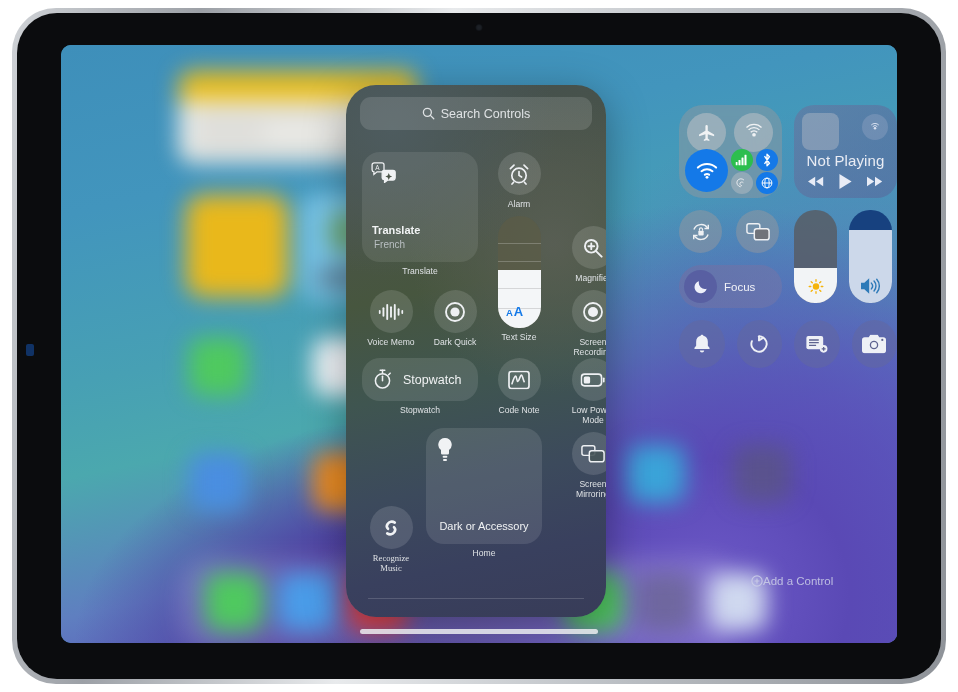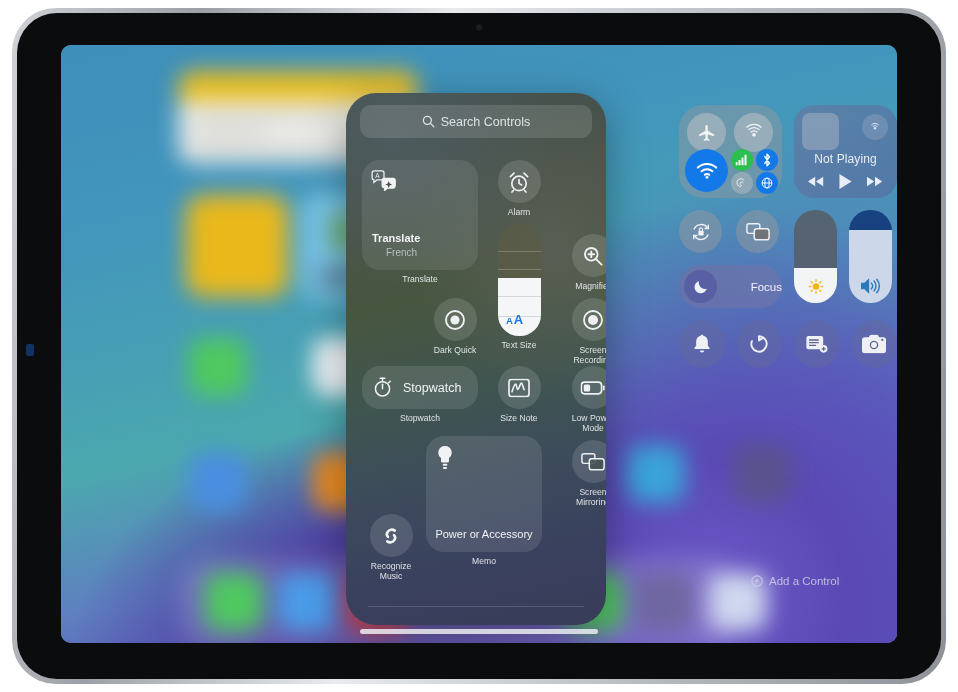--- a/index.html
+++ b/index.html
@@ -117,35 +117,35 @@
   .ci { position:absolute; left:50%; top:50%; transform:translate(-50%,-50%); }
 
   
   #now-playing-module {
     width:103px; height:93px; position:relative; padding:8px;
     background: linear-gradient(135deg, rgba(104,116,158,0.62) 0%, rgba(86,104,156,0.60) 100%);
     border-radius:20px;
   }
   #np-artwork { width:37px;height:37px;border-radius:8px;background:rgba(185,190,200,0.42); }
   #np-airplay { position:absolute; right:9px; top:9px; width:26px;height:26px;border-radius:50%; background:rgba(170,180,205,0.30); }
-  #np-title { position:absolute; left:0; right:0; top:47px; text-align:center; color:#e9ecf4; font-size:12px; letter-spacing:.1px; }
+  #np-title { position:absolute; left:0; right:0; top:47px; text-align:center; color:#e9ecf4; font-size:15px; letter-spacing:.1px; }
   #np-controls { position:absolute; left:0; right:0; bottom:9px; display:flex; justify-content:space-around; align-items:center; padding:0 7px;}
 
   
   .round-btn {
     width:43px;height:43px;border-radius:50%;
     background: rgba(150,152,158,0.50);
     position:relative;
   }
 
   
   #focus-module {
     width:103px;height:43px;border-radius:22px;
     background: linear-gradient(100deg, rgba(108,112,166,0.70), rgba(112,118,170,0.62));
-    display:flex;align-items:center;padding-left:5px; gap:7px;justify-content:space-between;
+    display:flex;align-items:center;padding-left:5px; gap:7px;
   }
   #focus-icon-circle { width:33px;height:33px;border-radius:50%;background:rgba(86,92,160,0.85);position:relative; }
   #focus-label { color:#f1f2f7; font-size:11.5px; }
 
   
   .vslider { width:43px; height:93px; border-radius:21px; overflow:hidden; position:relative; }
   .vslider .track { position:absolute; inset:0; }
   .vslider .fill  { position:absolute; left:0; right:0; bottom:0; }
   .vslider .knobicon { position:absolute; left:50%; bottom:8px; transform:translateX(-50%); }
   #brightness-slider .track { background: rgba(88,90,96,0.80); }
@@ -157,37 +157,36 @@
   #cc-extra-row { display:flex; gap:12px; margin-top:12px; }
   .extra-btn {
     width:48px;height:48px;border-radius:50%;
     background: rgba(98,104,160,0.55);
     position:relative;
   }
 
   
   #add-a-control {
     position: absolute; left: 690px; top: 530px;
-    display:flex; align-items:center; gap:6px;
+    display:flex; align-items:center; 
     color:#cdd0e8; font-size:11.5px; opacity:.85;
   }
 
   
   #controls-panel {
     position: absolute; left: 285px; top: 40px;
     width: 260px; height: 532px;
     border-radius: 30px;
     overflow: hidden;
     background:
       radial-gradient(ellipse 90% 40% at 18% 8%, rgba(78,92,96,.95), rgba(70,84,88,0) 70%),
       radial-gradient(ellipse 80% 40% at 80% 30%, rgba(92,96,88,.80), rgba(92,96,88,0) 70%),
       linear-gradient(168deg, #44504f 0%, #4a5448 22%, #47563f 38%, #3f5550 55%, #3c4a5c 72%, #39405e 86%, #383c58 100%);
     box-shadow: 0 10px 40px rgba(0,0,0,.35);
     padding: 12px 14px 0 14px;
-    margin-top: 8px;
   }
   #search-controls {
     height: 33px; border-radius: 11px;
     background: rgba(255,255,255,0.13);
     display:flex; align-items:center; justify-content:center; gap:6px;
     color:#dfe2e4; font-size:12.5px;
   }
 
   .grid { position:relative; margin-top:12px; }
   .cell { position:absolute; }
@@ -215,21 +214,21 @@
   #textsize-control .ts-line.dark { background:rgba(120,120,120,0.25); }
   #textsize-aa { position:absolute; left:50%; bottom:9px; transform:translateX(-50%); color:#1479e8; font-weight:bold; }
 
   
   #translate-widget {
     width:116px; height:110px; border-radius:18px;
     background: rgba(255,255,255,0.09);
     position:relative; padding:9px;
   }
   #translate-title { position:absolute; left:10px; bottom:26px; color:#f2f4f5; font-size:11px; font-weight:bold; }
-  #translate-sub   { position:absolute; left:24px; bottom:12px; color:#b9bfc2; font-size:10px; }
+  #translate-sub   { position:absolute; left:12px; bottom:12px; color:#b9bfc2; font-size:10px; }
 
   
   #stopwatch-widget {
     width:116px;height:43px;border-radius:18px;
     background: rgba(255,255,255,0.11);
     display:flex;align-items:center;gap:9px;padding-left:9px;
   }
   #stopwatch-text { color:#f0f2f3; font-size:12.5px; }
 
   
@@ -557,20 +556,36 @@
               <svg width="23" height="23" viewBox="0 0 24 24" fill="none" stroke="#eef0f3" stroke-width="2" stroke-linecap="round">
                 <circle cx="10.2" cy="10.2" r="6.6"></circle>
                     <path d="M15.2 15.2 21 21"></path>
                 <path d="M10.2 7.2v6M7.2 10.2h6"></path>
               </svg>
             </span>
           </div>
           <div class="ctl-label">Magnifier</div>
         </div>
 
+        <div class="cell" style="left:2px;top:148px;width:58px;">
+          <div class="ctl-circle">
+            <span class="ci">
+              <svg width="25" height="17" viewBox="0 0 26 18" fill="#eef0f3">
+                <rect x="0" y="7" width="2" height="4" rx="1"></rect>
+                <rect x="4" y="4" width="2" height="10" rx="1"></rect>
+                <rect x="8" y="0.5" width="2" height="17" rx="1"></rect>
+                <rect x="12" y="3" width="2" height="12" rx="1"></rect>
+                <rect x="16" y="0.5" width="2" height="17" rx="1"></rect>
+                <rect x="20" y="5" width="2" height="8" rx="1"></rect>
+                <rect x="24" y="7" width="2" height="4" rx="1"></rect>
+              </svg>
+            </span>
+          </div>
+          <div class="ctl-label">Voice Memo</div>
+        </div>
 
         <div class="cell" style="left:66px;top:148px;width:58px;">
           <div class="ctl-circle">
             <span class="ci">
               <svg width="24" height="24" viewBox="0 0 24 24">
                 <circle cx="12" cy="12" r="9" fill="none" stroke="#eef0f3" stroke-width="1.9"></circle>
                 <path d="M12 4.6a7.4 7.4 0 0 1 0 14.8 4.6 4.6 0 0 0 0-14.8z" fill="#eef0f3"></path>
                 <circle cx="12" cy="12" r="4.6" fill="#eef0f3"></circle>
               </svg>
             </span>
@@ -625,21 +640,21 @@
 
         <div class="cell" style="left:130px;top:216px;width:58px;">
           <div class="ctl-circle">
             <span class="ci">
               <svg width="22" height="19" viewBox="0 0 22 19" fill="none">
                 <rect x="1" y="1" width="20" height="17" rx="2.4" fill="none" stroke="#eef0f3" stroke-width="1.7"></rect>
                 <path d="M4 13.2c1.6-5 2.6-7.6 3.6-7.6 1.2 0 1 5.4 2.2 5.4 1.3 0 2.2-6.4 3.6-6.4 1.2 0 1.6 4.8 2.8 6.6" stroke="#eef0f3" stroke-width="1.6" stroke-linecap="round"></path>
               </svg>
             </span>
           </div>
-          <div class="ctl-label">Size Note</div>
+          <div class="ctl-label">Code Note</div>
         </div>
 
         <div class="cell" style="left:204px;top:216px;width:58px;">
           <div class="ctl-circle">
             <span class="ci">
               <svg width="25" height="14" viewBox="0 0 26 14" fill="none">
                 <rect x="0.9" y="0.9" width="21" height="12.2" rx="3.4" stroke="#eef0f3" stroke-width="1.7"></rect>
                 <rect x="3.4" y="3.4" width="6.6" height="7.2" rx="1.6" fill="#eef0f3"></rect>
                 <path d="M24.2 5.2v3.6" stroke="#eef0f3" stroke-width="1.7" stroke-linecap="round"></path>
               </svg>
@@ -651,38 +666,38 @@
 
         <div class="cell" style="left:66px;top:286px;">
           <div id="home-widget">
             <span>
               <svg width="18" height="25" viewBox="0 0 18 25" fill="#f0f2f4">
                 <path d="M9 0a6.6 6.6 0 0 1 4 11.9v3.3a1.4 1.4 0 0 1-1.4 1.4H6.4A1.4 1.4 0 0 1 5 15.2v-3.3A6.6 6.6 0 0 1 9 0z"></path>
                 <rect x="6.6" y="17.8" width="4.8" height="2" rx="1"></rect>
                 <rect x="7" y="21" width="4" height="2" rx="1"></rect>
               </svg>
             </span>
-            <div id="home-widget-title">Power or Accessory</div>
-          </div>
-          <div class="ctl-label" style="width:116px;">Memo</div>
+            <div id="home-widget-title">Dark or Accessory</div>
+          </div>
+          <div class="ctl-label" style="width:116px;">Home</div>
         </div>
 
         <div class="cell" style="left:204px;top:290px;width:58px;">
           <div class="ctl-circle">
             <span class="ci">
               <svg width="24" height="19" viewBox="0 0 26 20" fill="none" stroke="#eef0f3" stroke-width="1.6">
                 <rect x="1" y="1" width="14" height="10.5" rx="2.2"></rect>
                 <rect x="9" y="6.5" width="16" height="12" rx="2.6" fill="rgba(70,84,88,0.9)"></rect>
               </svg>
             </span>
           </div>
           <div class="ctl-label">Screen Mirroring</div>
         </div>
 
-        <div class="cell" style="left:2px;top:364px;width:58px;">
+        <div class="cell" style="left:2px;top:364px;width:58px;font-family:Liberation Serif, serif;">
           <div class="ctl-circle">
             <span class="ci">
               <svg width="24" height="24" viewBox="0 0 24 24" fill="none" stroke="#f0f2f4" stroke-width="2.6" stroke-linecap="round">
                 <path d="M15.8 6.6c-2.6-1.8-5.6-1-7.2 1.4-1.3 2-1 3.6.4 4.8"></path>
                 <path d="M8.2 17.4c2.6 1.8 5.6 1 7.2-1.4 1.3-2 1-3.6-.4-4.8"></path>
               </svg>
             </span>
           </div>
           <div class="ctl-label">Recognize Music</div>
         </div>

